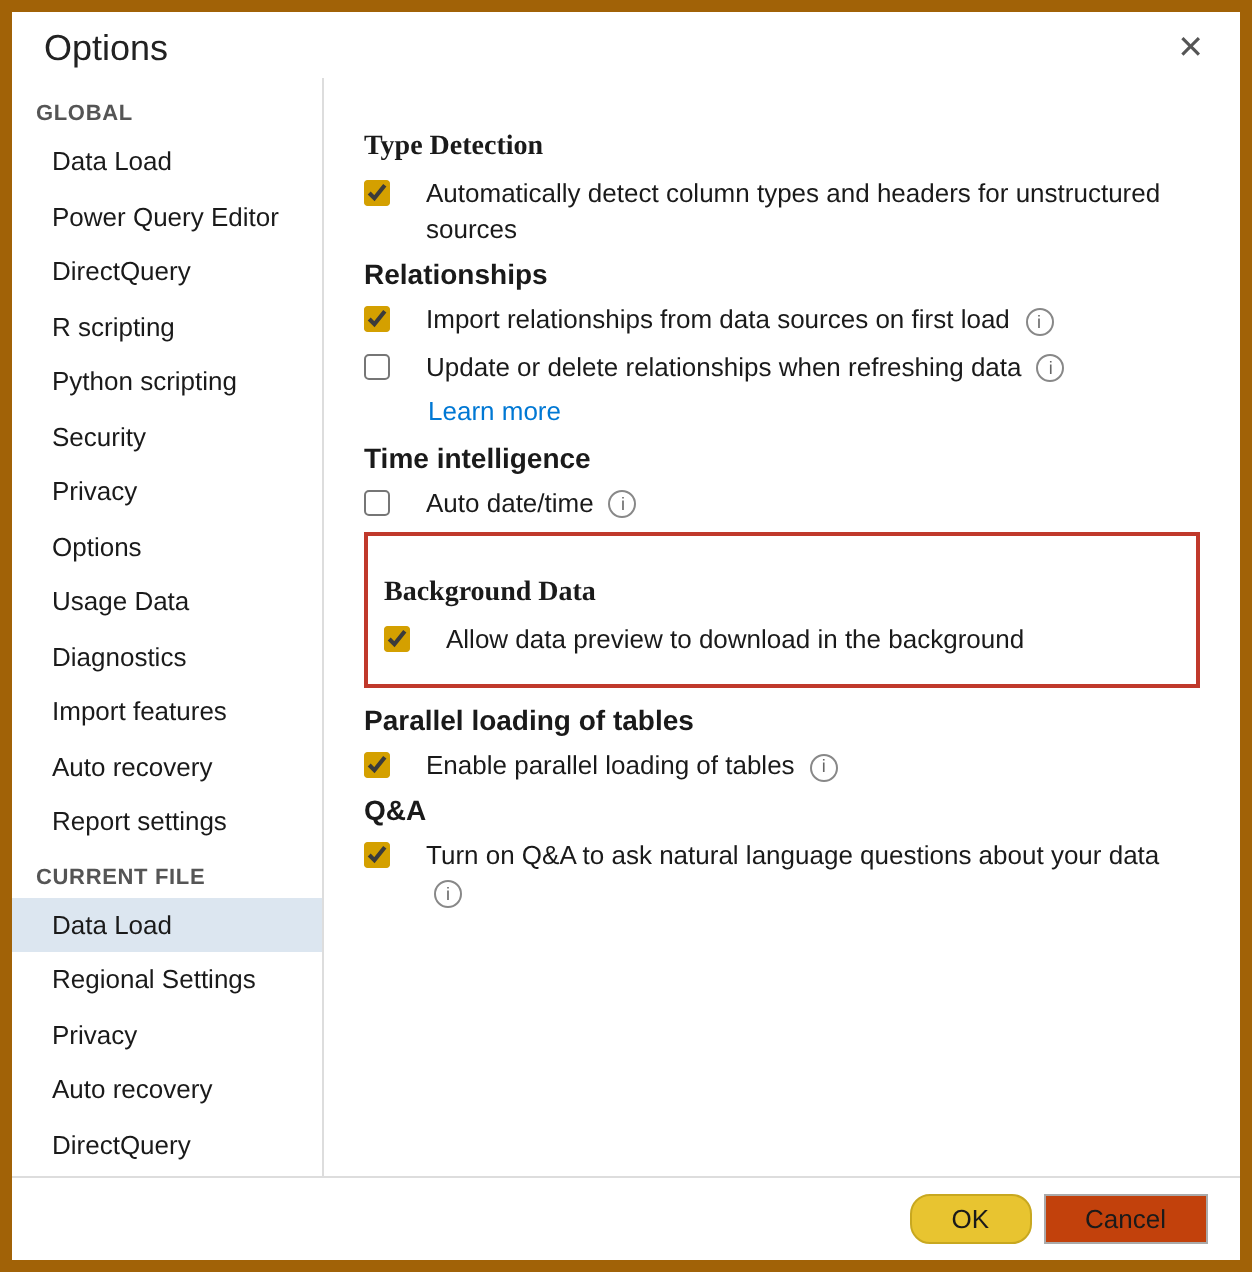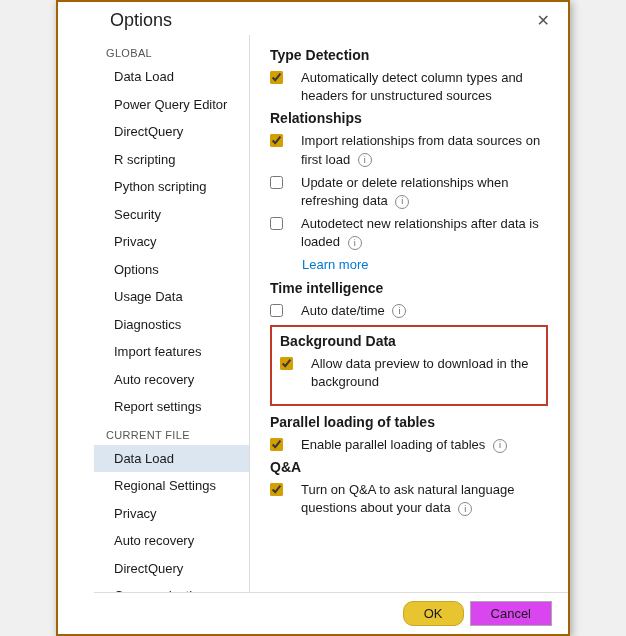--- a/index.html
+++ b/index.html
@@ -6,28 +6,27 @@
     body {
       font-family: 'Segoe UI', Arial, sans-serif;
       font-size: 13px;
       background: #f0f0f0;
       display: flex;
       align-items: center;
       justify-content: center;
       min-height: 100vh;
     }
     .dialog {
-      width: 514px;
+      width: 626px;
       height: 636px;
       background: #ffffff;
-      border: 2px solid #a16207;
+      border: 6px solid #a16207;
       box-shadow: 2px 2px 8px rgba(0,0,0,0.3);
       display: flex;
       flex-direction: column;
-      padding-left: 36px;
     }
     .dialog-titlebar {
       display: flex;
       align-items: center;
       justify-content: space-between;
       padding: 8px 12px 4px 16px;
       flex-shrink: 0;
     }
     .dialog-title {
       font-size: 18px;
@@ -50,21 +49,21 @@
     }
     .sidebar {
       width: 155px;
       flex-shrink: 0;
       padding: 4px 0;
       overflow-y: auto;
       background: #ffffff;
     }
     .sidebar-section-label {
       font-size: 11px;
-      font-weight: 400;
+      font-weight: 700;
       color: #555;
       padding: 8px 12px 4px 12px;
       letter-spacing: 0.03em;
     }
     .sidebar-item {
       padding: 4px 12px 4px 20px;
       cursor: pointer;
       color: #1a1a1a;
       font-size: 13px;
       line-height: 1.5;
@@ -78,21 +77,21 @@
       padding: 12px 20px 12px 20px;
       overflow-y: auto;
       border-left: 1px solid #ddd;
     }
     .section-heading {
       font-size: 14px;
       font-weight: 600;
       color: #1a1a1a;
       margin-bottom: 6px;
     }
-    .section-heading:first-child { margin-top: 0; }
+    .section-heading:first-child { margin-top: 15px; font-family: Liberation Serif, serif; }
     .checkbox-row {
       display: flex;
       align-items: flex-start;
       margin-bottom: 5px;
       gap: 18px;
     }
     .checkbox-row input[type="checkbox"] {
       margin-top: 2px;
       flex-shrink: 0;
       accent-color: #d4a000;
@@ -137,21 +136,21 @@
       padding: 8px 16px;
       gap: 6px;
       border-top: 1px solid #ddd;
       flex-shrink: 0;
     }
     .footer-btn {
       padding: 4px 20px;
       font-size: 13px;
       cursor: pointer;
       border: 1px solid #aaa;
-      background: #d946ef;
+      background: #c2410c;
       color: #1a1a1a;
     }
     .footer-btn.primary {
       background: #e8c430;
       border-color: #c8a820;
       color: #1a1a1a;
       font-weight: 500;
       border-radius: 10px;
     }
   </style>
@@ -204,24 +203,20 @@
       
       <div class="section-heading">Relationships</div>
       <div class="checkbox-row">
         <input type="checkbox" checked="" id="import-rel" style="">
         <label class="checkbox-label" for="import-rel">Import relationships from data sources on first load <span class="info-icon">i</span></label>
       </div>
       <div class="checkbox-row">
         <input type="checkbox" id="update-rel" style="">
         <label class="checkbox-label" for="update-rel">Update or delete relationships when refreshing data <span class="info-icon">i</span></label>
       </div>
-      <div class="checkbox-row">
-        <input type="checkbox" id="autodetect-rel" style="">
-        <label class="checkbox-label" for="autodetect-rel">Autodetect new relationships after data is loaded <span class="info-icon">i</span></label>
-      </div>
       <a href="#" class="learn-more">Learn more</a>
 
       
       <div class="section-heading">Time intelligence</div>
       <div class="checkbox-row">
         <input type="checkbox" id="auto-datetime" style="">
         <label class="checkbox-label" for="auto-datetime">Auto date/time <span class="info-icon">i</span></label>
       </div>
 
       

